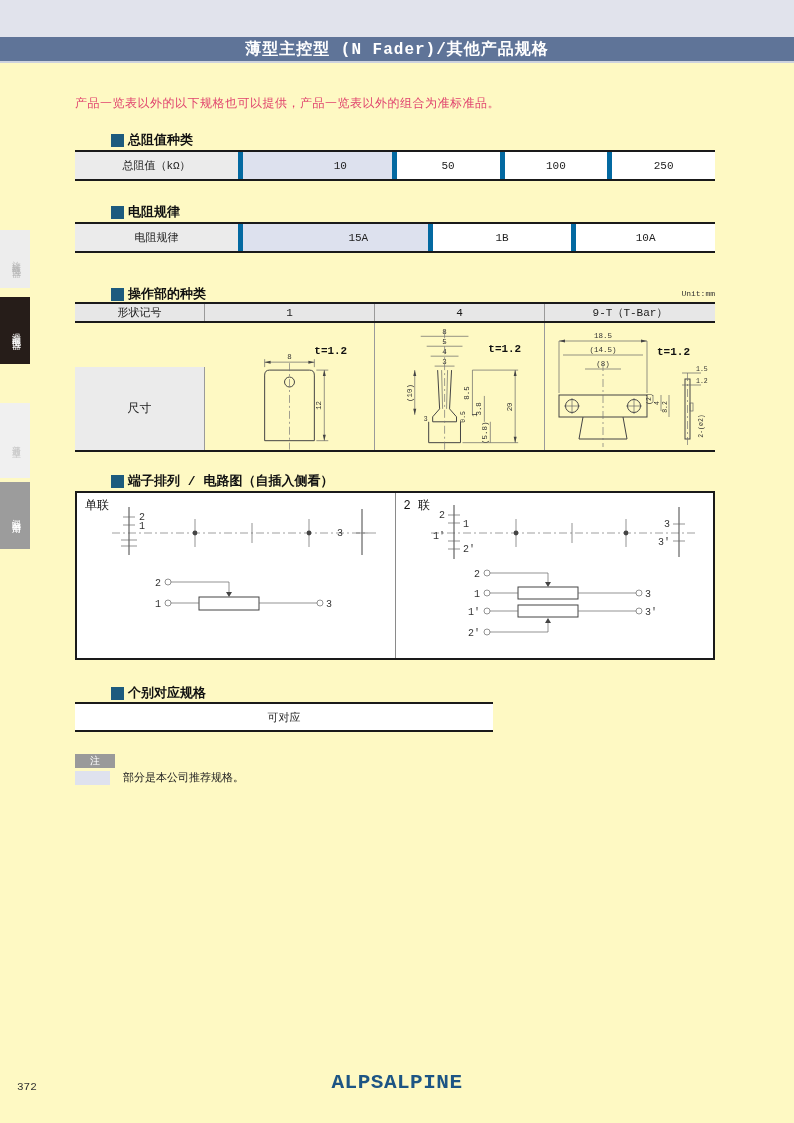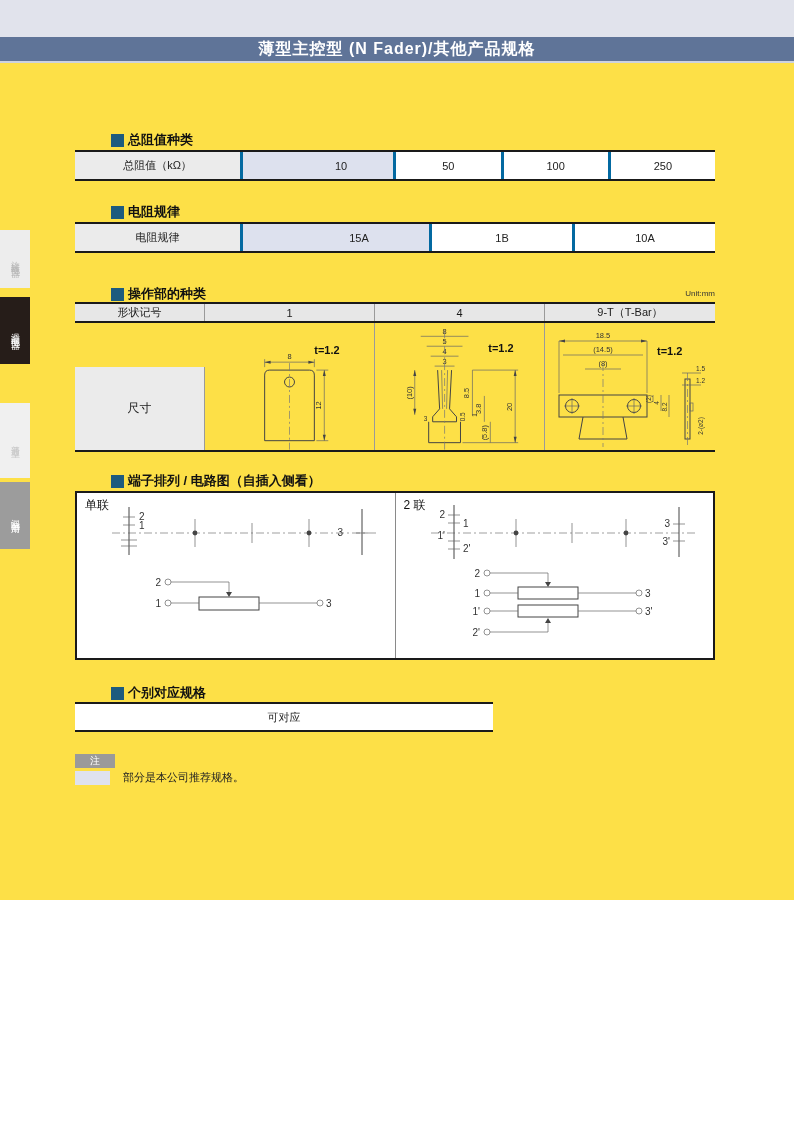--- a/index.html
+++ b/index.html
@@ -1,33 +1,33 @@
 <!DOCTYPE html>
 <html><head>
 <meta charset="utf-8">
 <style>
   html,body{margin:0;padding:0;background:#fff;}
-  .page{position:relative;width:794px;height:900px;background:#fde047;
-        font-family:Liberation Sans, sans-serif;overflow:hidden;color:#1a1a1a;}
+  .page{position:relative;width:794px;height:1123px;background:#fef9c3;
+        font-family:Liberation Mono, monospace;overflow:hidden;color:#1a1a1a;}
   
   .top-strip{position:absolute;left:0;top:0;width:794px;height:37px;background:#e1e3ec;}
   .title-bar{position:absolute;left:0;top:37px;width:794px;height:24px;background:#5f7498;
              border-bottom:2px solid #cdd2de;display:flex;align-items:center;justify-content:center;}
   .title-bar .t{color:#fff;font-size:16px;font-weight:bold;letter-spacing:1px;}
   
   .intro{position:absolute;left:75px;top:95px;font-size:12px;color:#e0436e;letter-spacing:0.5px;}
   
   .sec{position:absolute;left:75px;display:flex;align-items:center;gap:4px;padding-left:36px;}
   .sec .sq{width:13px;height:13px;background:#1d5b7e;flex:none;}
   .sec .tx{font-size:13px;font-weight:bold;color:#111;}
   .unit{position:absolute;right:79px;font-size:8px;color:#333;}
   
   .tbl{position:absolute;left:75px;display:flex;border-top:2px solid #1a1a1a;border-bottom:2px solid #1a1a1a;box-sizing:border-box;background:#fff;}
   .tbl .cell{display:flex;align-items:center;justify-content:center;font-size:11px;color:#222;
-             border-right:3px solid #0369a1;box-sizing:border-box;}
+             border-right:5px solid #0369a1;box-sizing:border-box;}
   .tbl .cell:last-child{border-right:none;}
   .bg-hdr{background:#ebebeb;}
   .bg-hl{background:#dde1ee;padding-left:46px;}
   
   .t3{position:absolute;left:75px;top:302px;width:640px;}
   .t3 .hrow{display:flex;height:21px;border-top:2px solid #1a1a1a;border-bottom:2px solid #1a1a1a;box-sizing:border-box;}
   .t3 .hrow .cell{background:#e7e7e7;display:flex;align-items:center;justify-content:center;
                   font-size:11px;border-right:1px solid #9a9a9a;box-sizing:border-box;}
   .t3 .hrow .cell:last-child{border-right:none;}
   .t3 .drow{display:flex;height:129px;border-bottom:2px solid #1a1a1a;box-sizing:border-box;}
@@ -76,20 +76,21 @@
   <div class="top-strip"></div>
   <div class="title-bar">
     <span class="t">薄型主控型 (N Fader)/其他产品规格</span>
   </div>
 
   <div class="vtab vtab1">旋转电位器</div>
   <div class="vtab vtab2">滑动电位器</div>
   <div class="vtab vtab3">普通型</div>
   <div class="vtab vtab4">混响器用</div>
 
+  <div class="intro">产品一览表以外的以下规格也可以提供，产品一览表以外的组合为准标准品。</div>
 
   <div class="sec" style="top:131px;">
     <span class="sq"></span>
     <span class="tx">总阻值种类</span>
   </div>
   <div class="tbl" style="top:150px;width:640px;height:31px;">
     <div class="cell bg-hdr" style="width:168px;flex:none;">总阻值（kΩ）</div>
     <div class="cell bg-hl" style="flex:1;">10</div>
     <div class="cell" style="flex:1;">50</div>
     <div class="cell" style="flex:1;">100</div>
@@ -322,14 +323,17 @@
     <div class="cell" style="flex:1;">可对应</div>
   </div>
 
   <div class="note-badge">注</div>
   <div class="note-line">
     <span class="note-swatch"></span>
     <span>部分是本公司推荐规格。</span>
   </div>
 
   <div class="pagenum">372</div>
+  <div class="logo">
+    <span>ALPSALPINE</span>
+  </div>
 
 </div>
 
 </body></html>

